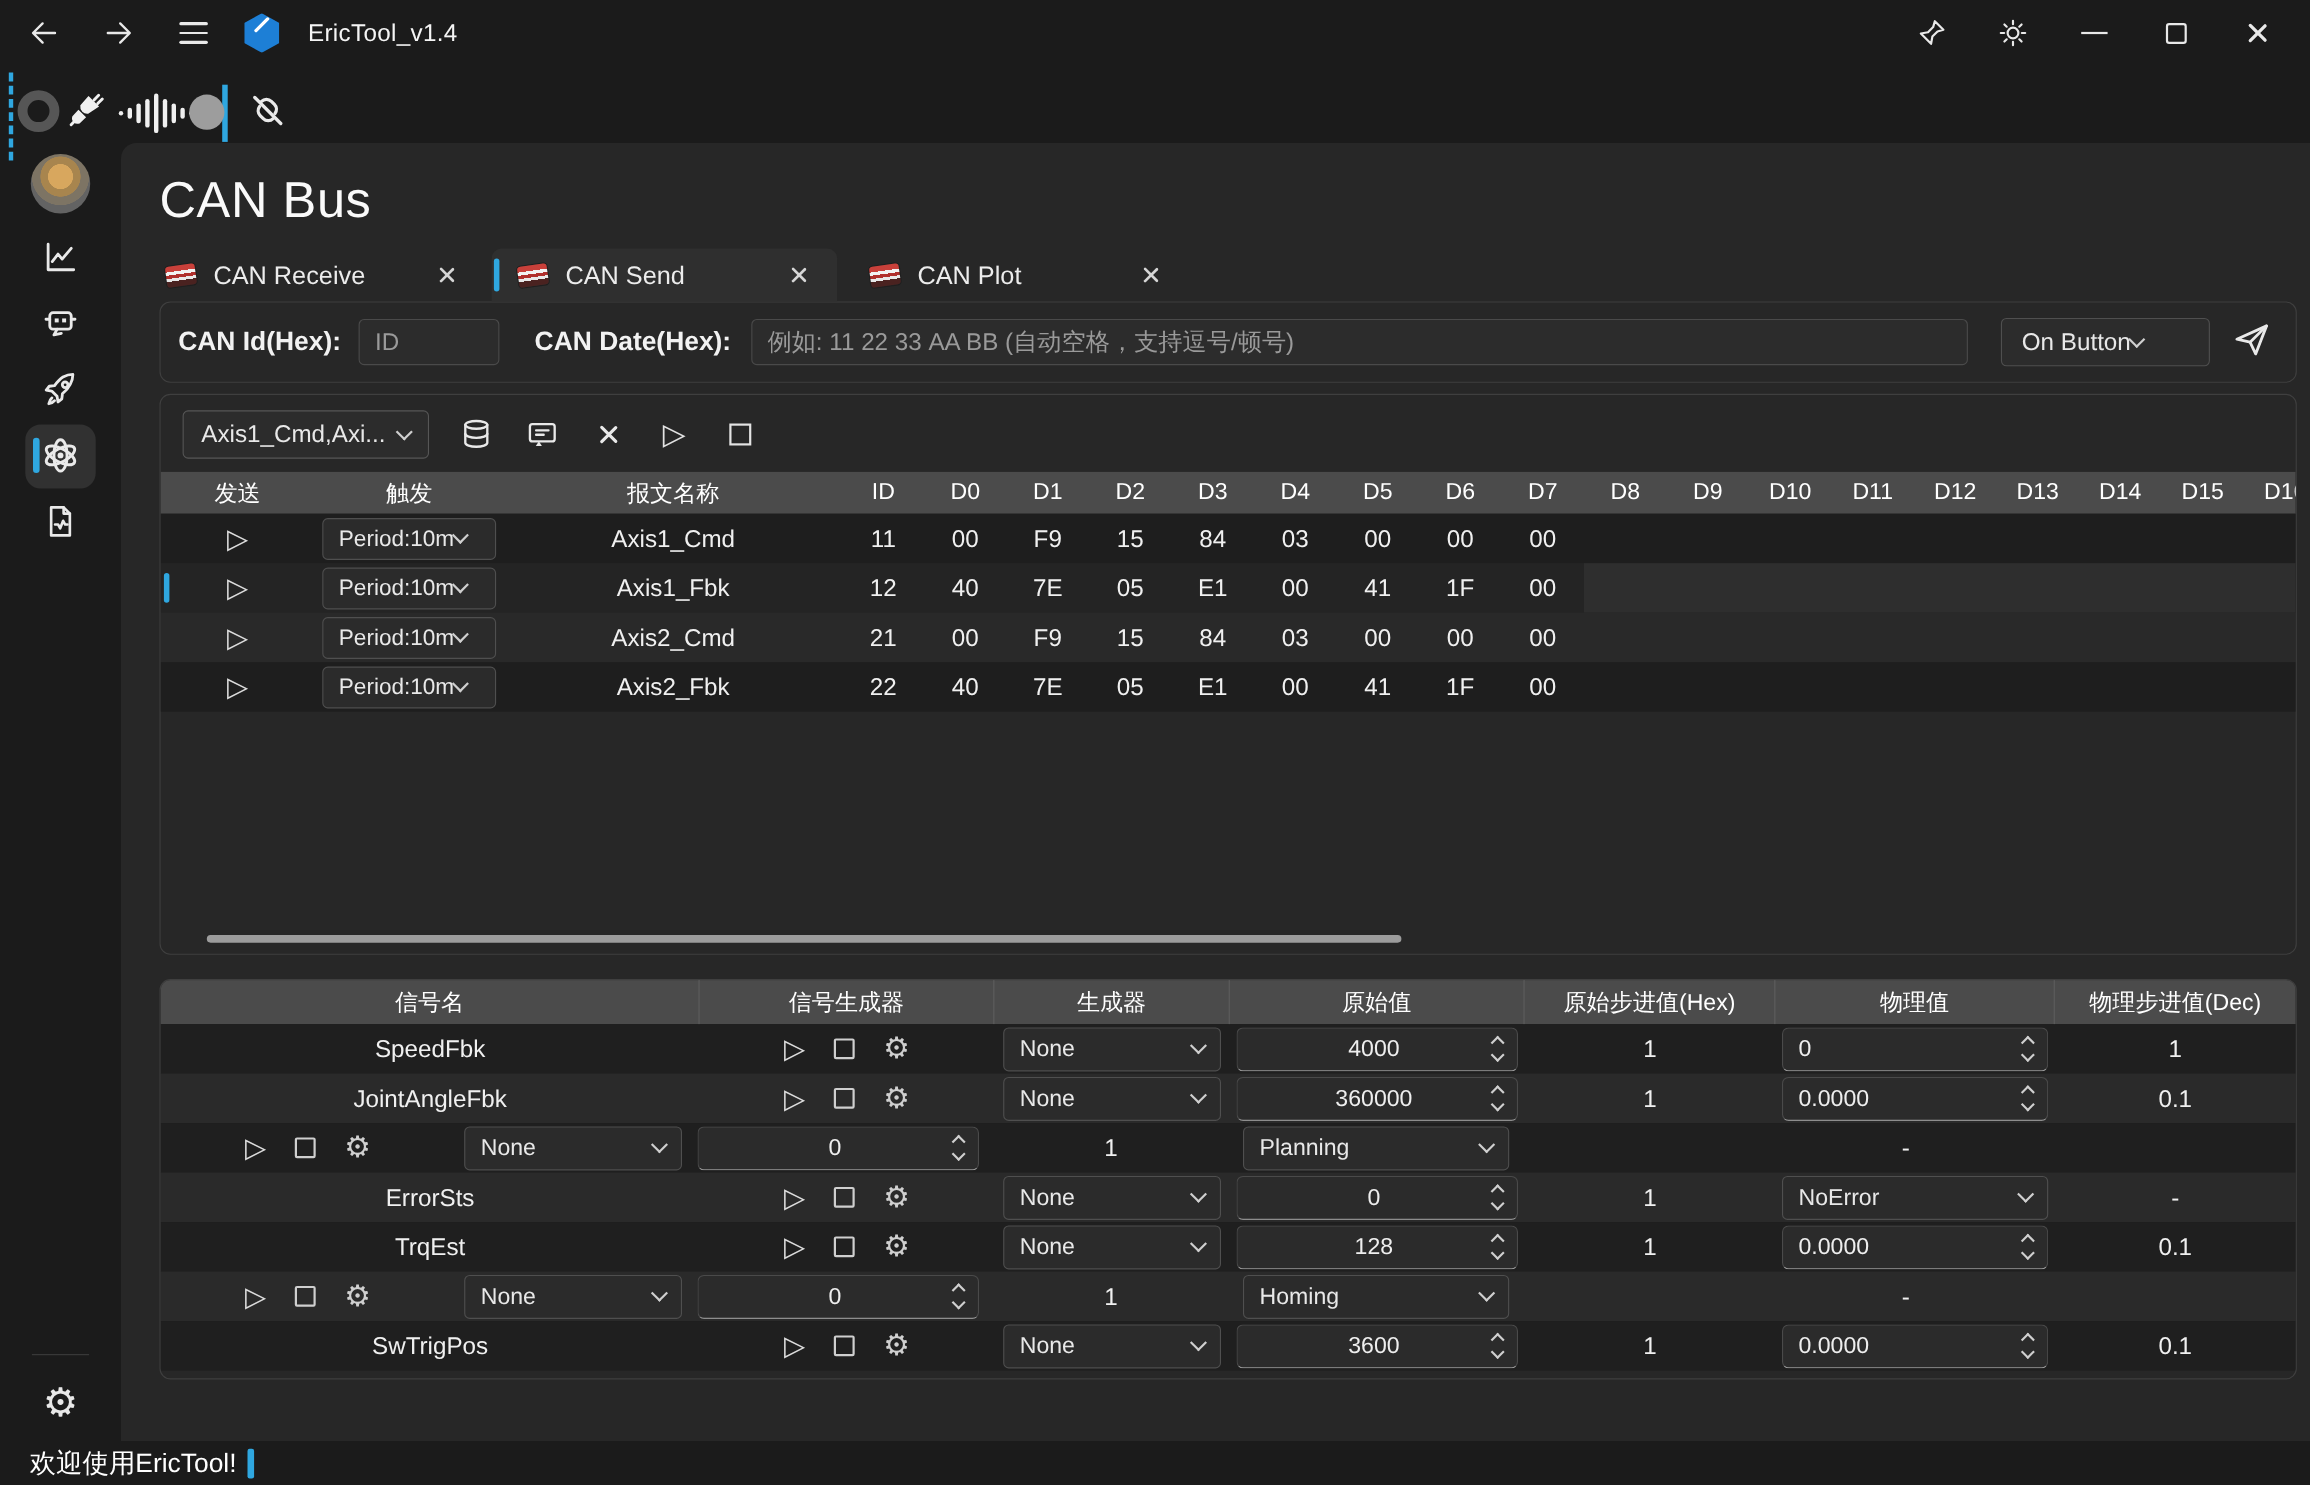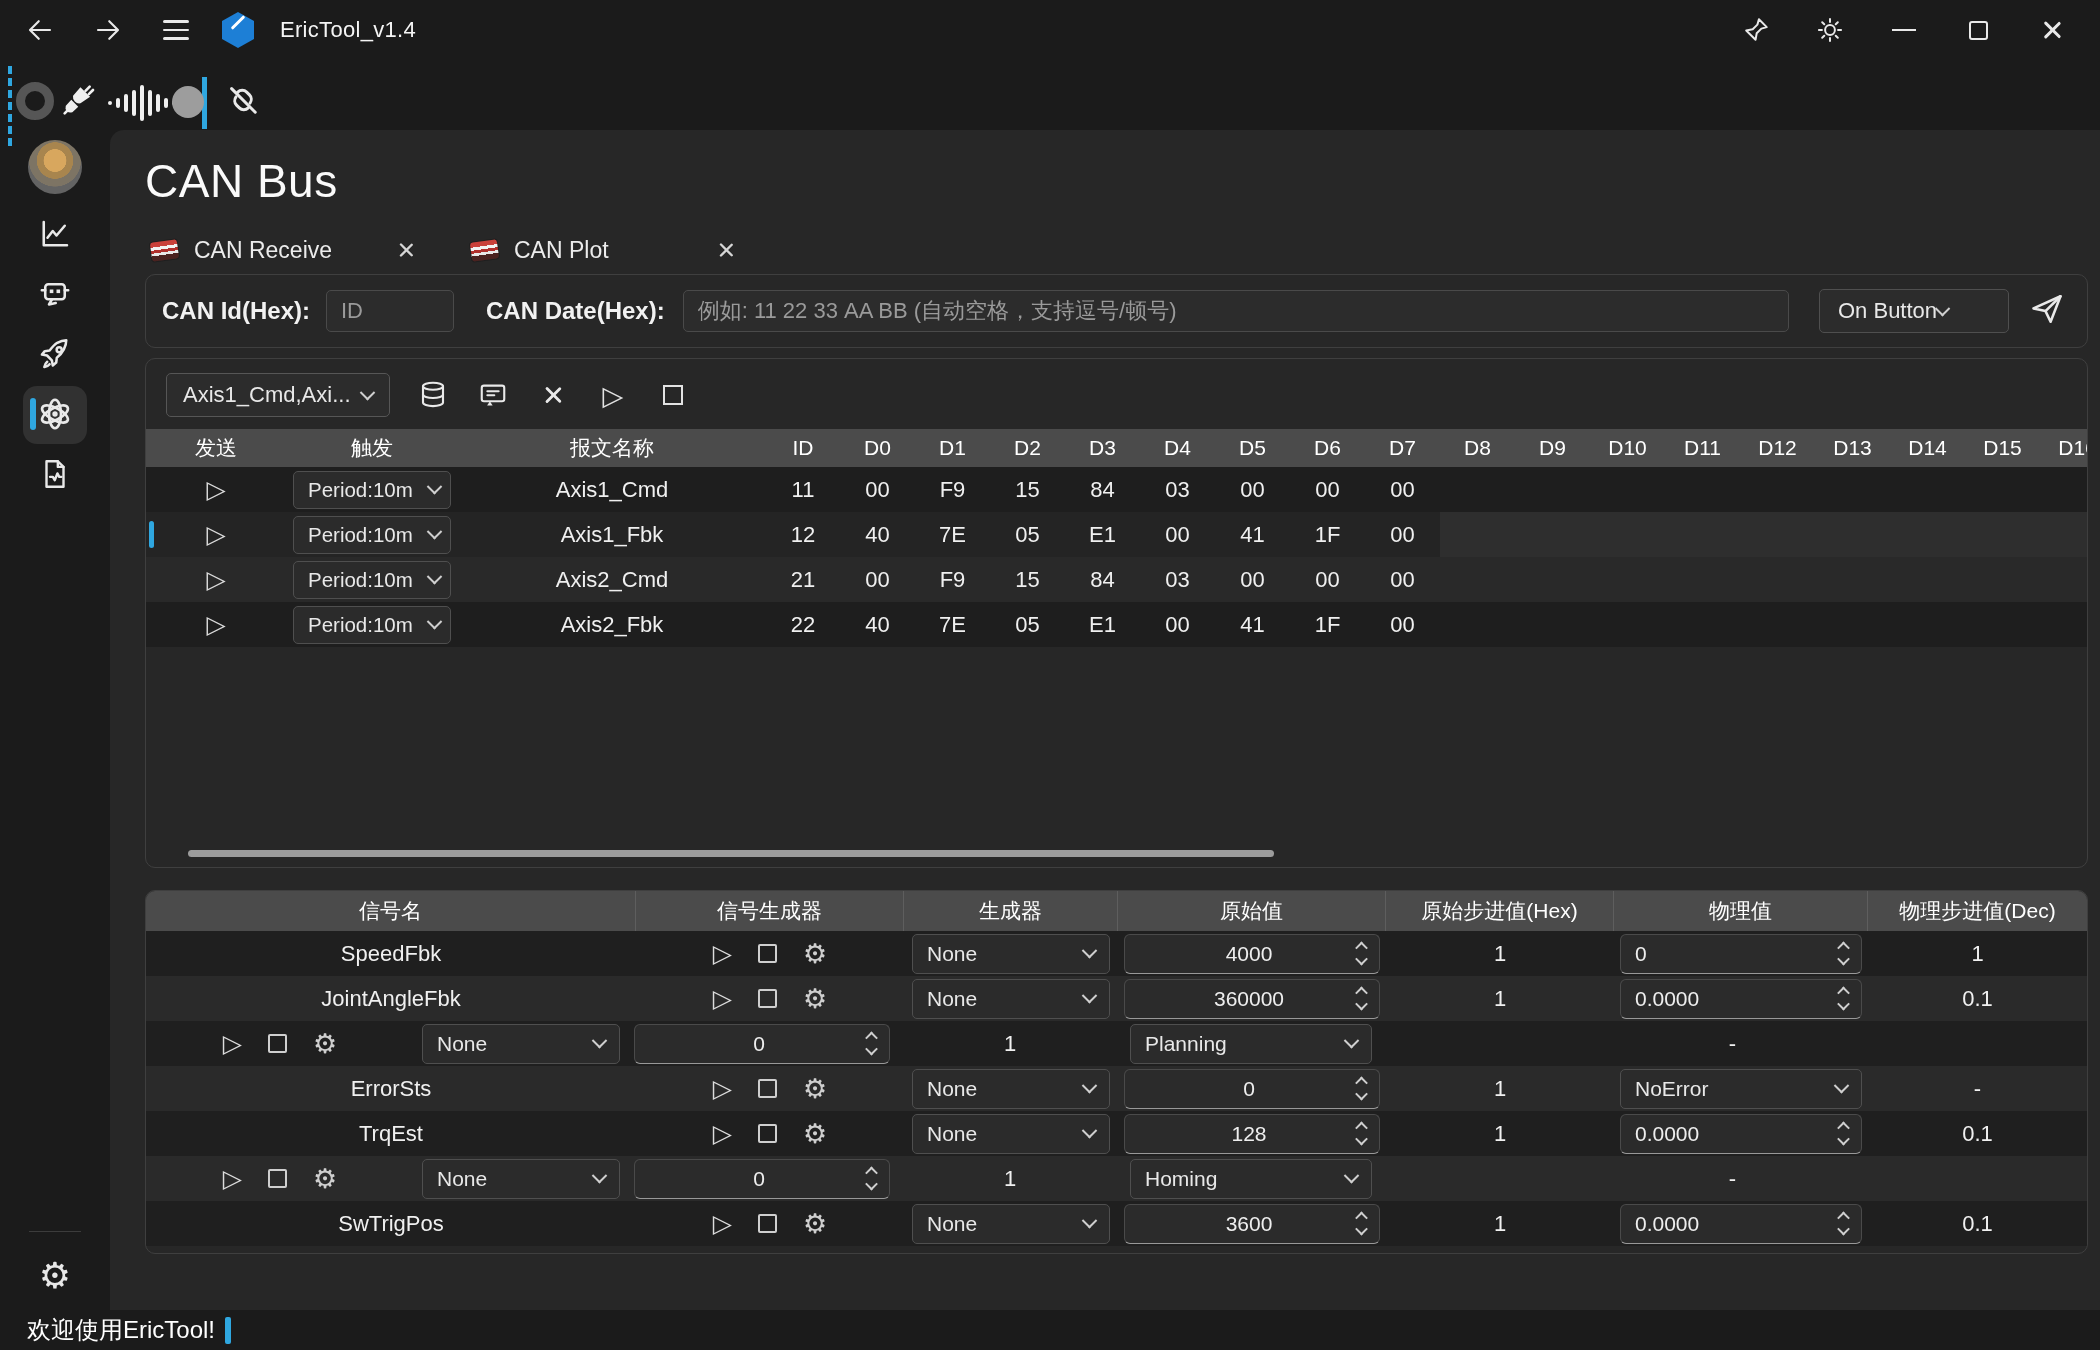--- a/index.html
+++ b/index.html
@@ -88,21 +88,21 @@
   .mt-x{transform:scale(.95)}
   .mhead,.mrow{display:flex;align-items:center}
   .mhead{height:38px;background:#4b4b4b;font-size:21px;color:#fff;margin-top:2px}
   .mrow{height:45px;font-size:22px;position:relative}
   .row-dark{background:#1e1e1e}.row-mid{background:#242424}.row-light{background:#292929}
   .cell{display:flex;align-items:center;justify-content:center;flex:none}
   .c-send{width:140px}.c-trig{width:172px}.c-name{width:308px}.c-id{width:74px}.c-hex{width:75px}
   .tail{flex:1;align-self:stretch}
   .tail-sel{background:#2e2e2e}
   .selpill{position:absolute;left:3px;top:9px;width:5px;height:27px;background:#2fa7e0;border-radius:3px}
-  .trigsel{width:158px;height:38px;padding:0 10px 0 14px;justify-content:space-between;font-size:20.5px;background:#2b2b2b}
+  .trigsel{width:158px;height:38px;padding:0 10px 0 14px;font-size:20.5px;background:#2b2b2b}
   .playrow{font-family:"DejaVu Sans",sans-serif;font-size:25px;color:#dcdcdc;line-height:1}
   .hscroll{position:absolute;left:42px;bottom:10px;width:1086px;height:7px;background:#9c9c9c;border-radius:4px}
 
   
   .sigbox{margin-top:22px;height:364px;overflow:hidden;padding-bottom:6px}
   .shead,.srow{display:flex;align-items:center}
   .shead{height:40px;background:#4b4b4b;font-size:21px;color:#fff}
   .shead .scell{height:40px;display:flex;align-items:center;justify-content:center;border-right:1.5px solid #5e5e5e}
   .shead .scell:last-child{border-right:none}
   .srow{height:45px;font-size:22px}
@@ -256,20 +256,26 @@
 
 <div class="main">
   <div class="page-title">CAN Bus</div>
 
   <div class="tabs">
     <div class="tab">
       <span class="flag"></span>
       <span class="tab-label">CAN Receive</span>
       <span class="xmark"></span>
     </div>
+    <div class="tab sel">
+      <span class="tabpill"></span>
+      <span class="flag"></span>
+      <span class="tab-label">CAN Send</span>
+      <span class="xmark"></span>
+    </div>
     <div class="tab">
       <span class="flag"></span>
       <span class="tab-label">CAN Plot</span>
       <span class="xmark"></span>
     </div>
   </div>
 
   <div class="box formbox">
     <span class="flabel">CAN Id(Hex):</span>
     <input class="inp idinp" placeholder="ID" style="">

